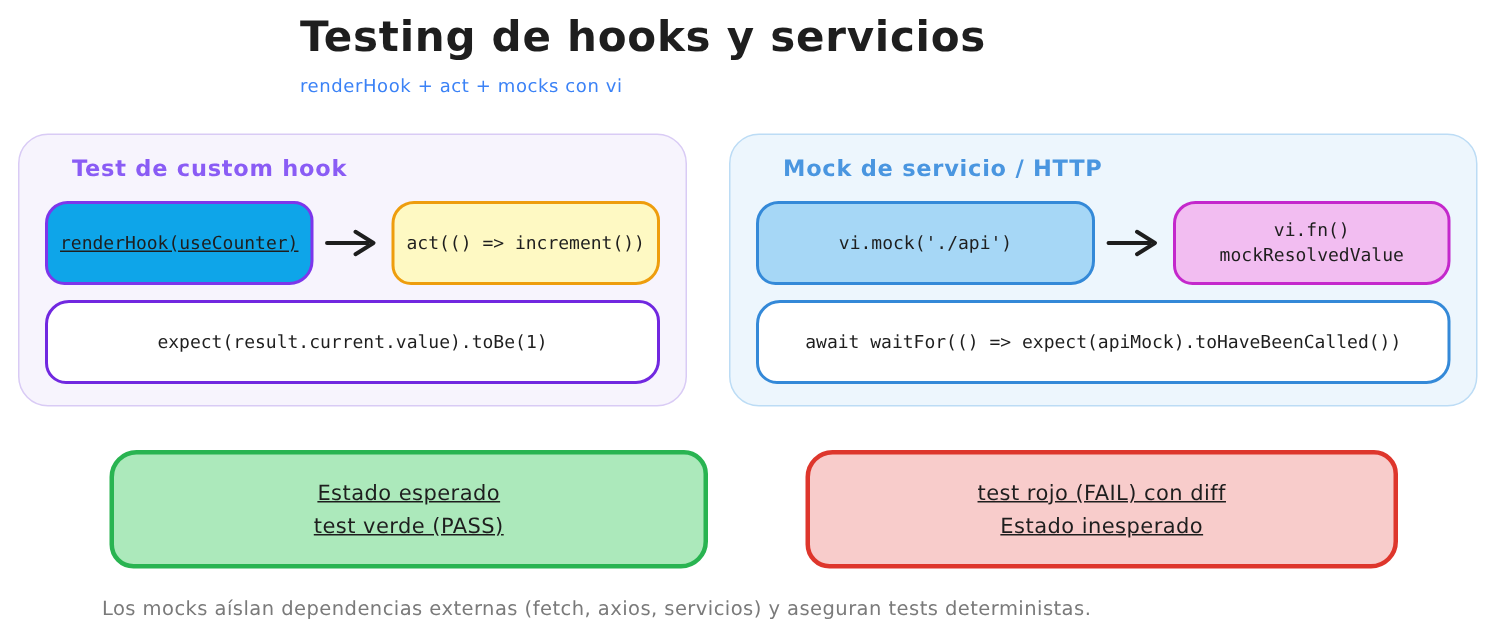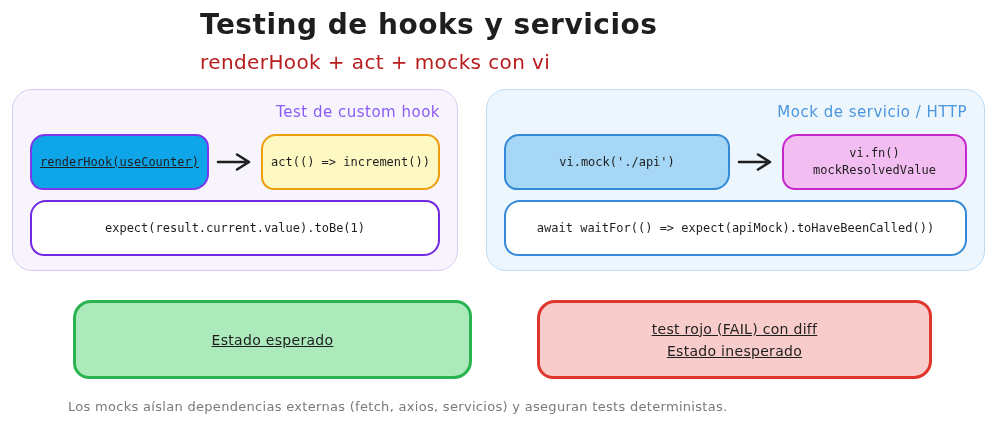--- a/index.html
+++ b/index.html
@@ -19,23 +19,23 @@
   
   .hdr { position: absolute; left: 200px; top: 8px; }
   .title {
     font-size: 28px;
     font-weight: 600;
     letter-spacing: 0.5px;
     color: #1e1e1e;
   }
   .subtitle {
     margin-top: 9px;
-    font-size: 20px;
+    font-size: 12px;
     letter-spacing: 0.4px;
-    color: #b91c1c;
+    color: #3b82f6;
   }
 
   
   .panel {
     position: absolute;
     top: 89px;
     height: 182px;
     border-radius: 20px;
     padding: 10px 17px 14px 17px;
     display: flex;
@@ -47,23 +47,22 @@
     border: 1.5px solid #d9cbf5;
   }
   .panel-mock {
     left: 486px; width: 499px;
     background: #edf6fd;
     border: 1.5px solid #bcdcf5;
   }
   .panel-label {
     font-size: 15px;
     letter-spacing: 0.5px;
-    margin: 3px 0 13px 4px;
-    font-weight: 400;
-    text-align: right;
+    margin: 3px 0 13px 18px;
+    font-weight: 700;
   }
   .panel-hook .panel-label { color: #8a5cf5; }
   .panel-mock .panel-label { color: #4a96e0; }
 
   .steps-row {
     display: flex;
     align-items: center;
     gap: 7px;
     height: 56px;
     flex: none;
@@ -176,20 +175,21 @@
         <span>mockResolvedValue</span>
       </div>
     </div>
     <div class="box assertion">
       <span>await waitFor(() =&gt; expect(apiMock).toHaveBeenCalled())</span>
     </div>
   </section>
 
   <div class="result result-pass">
     <div>Estado esperado</div>
+    <div>test verde (PASS)</div>
   </div>
   <div class="result result-fail">
     <div>test rojo (FAIL) con diff</div>
     <div>Estado inesperado</div>
   </div>
 
   <div class="footer-note">Los mocks aíslan dependencias externas (fetch, axios, servicios) y aseguran tests deterministas.</div>
 
 </div>
 

